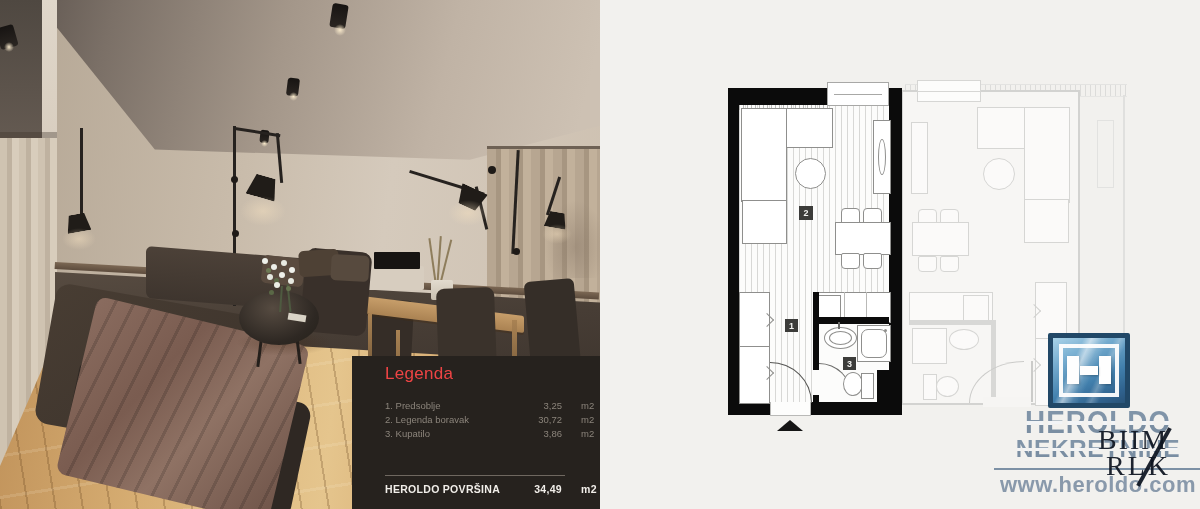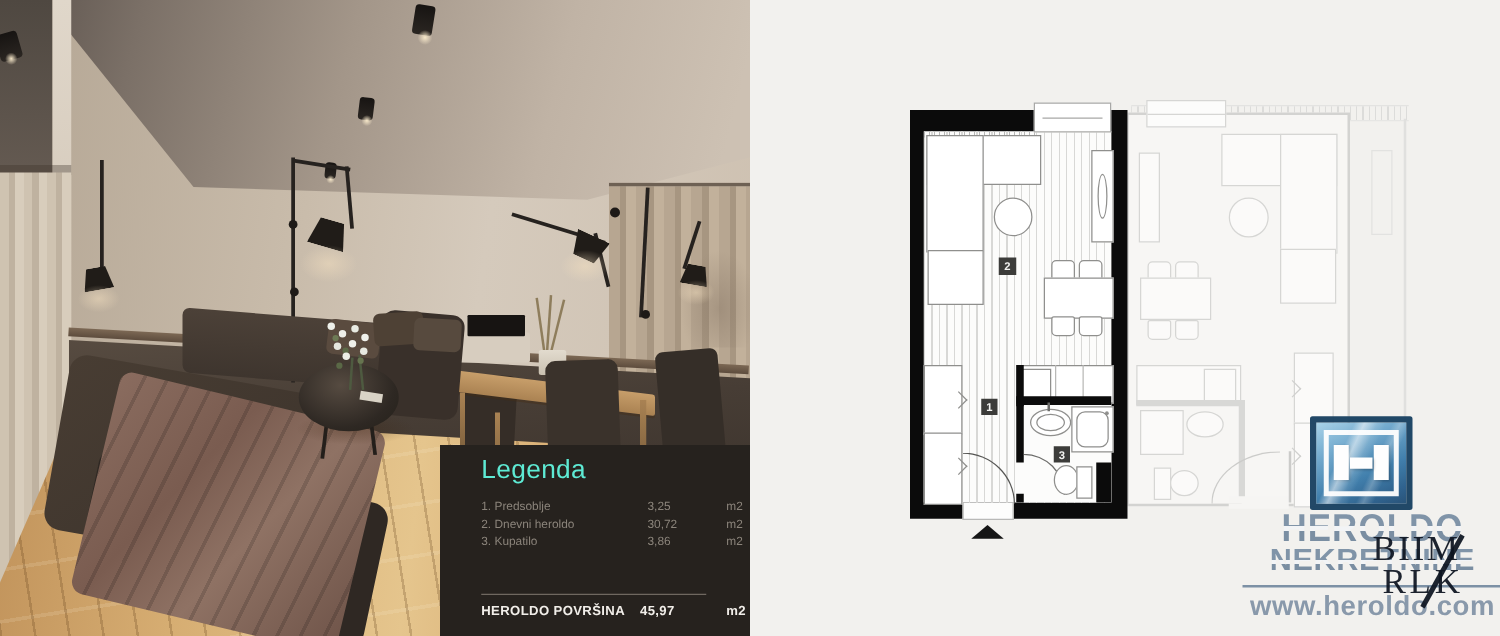--- a/index.html
+++ b/index.html
@@ -83,24 +83,24 @@
 
   .lampline{background:#26221f;}
   .joint{width:7px;height:7px;border-radius:50%;background:#1e1a17;}
   .shade{background:#201c18;clip-path:polygon(18% 0,82% 0,100% 100%,0 100%);}
   .glow{background:radial-gradient(ellipse,rgba(244,224,192,.5),rgba(244,224,192,0) 70%);}
   .spot{background:linear-gradient(180deg,#171412,#2b2622);border-radius:3px;}
   .spotglow{border-radius:50%;background:radial-gradient(circle,#f6e7c9 0%,rgba(246,231,201,0) 70%);}
 
   
   .legend{left:352px;top:356px;width:248px;height:153px;background:#26221e;z-index:5;color:#fff;}
-  .lg-title{position:absolute;left:33px;top:8px;font-size:21px;color:#5eead4;letter-spacing:.3px;}
+  .lg-title{position:absolute;left:33px;top:8px;font-size:17px;color:#ef4444;letter-spacing:.3px;}
   .lg-row{position:absolute;left:33px;width:200px;height:14px;font-size:9.5px;color:#8b847b;}
   .lg-name{position:absolute;left:0;top:0;}
-  .lg-area{position:absolute;left:133px;width:44px;top:0;}
+  .lg-area{position:absolute;left:133px;width:44px;text-align:right;top:0;}
   .lg-unit{position:absolute;left:196px;top:0;}
   .lg-div{position:absolute;left:33px;top:119px;width:180px;border-top:1px solid #6f6860;}
   .lg-total{position:absolute;left:33px;top:127px;width:200px;height:16px;font-size:10.5px;font-weight:bold;color:#f1eee9;letter-spacing:.3px;}
   .lg-total .lg-area{left:127px;width:50px;font-size:10.5px;}
   .lg-total .lg-unit{left:196px;font-size:10.5px;}
 
   
   .plan{left:600px;top:0;width:600px;height:509px;background:#f2f1ee;overflow:hidden;}
   .ghost-hatch{left:305px;top:84px;width:222px;height:11px;border-top:1px solid #e3e3e1;border-bottom:1px solid #e6e6e4;
     background:repeating-linear-gradient(90deg,#dcdcda 0 1px,transparent 1px 5px);}
@@ -244,33 +244,33 @@
     <div class="abs flowers"></div>
 
     <div class="abs legend">
       <div class="lg-title">Legenda</div>
       <div class="lg-row" style="top:44px;">
         <span class="lg-name"><span>1.</span> <span>Predsoblje</span></span>
         <span class="lg-area">3,25</span>
         <span class="lg-unit">m2</span>
       </div>
       <div class="lg-row" style="top:58px;">
-        <span class="lg-name"><span>2.</span> <span>Dnevni heroldo</span></span>
+        <span class="lg-name"><span>2.</span> <span>Legenda boravak</span></span>
         <span class="lg-area">30,72</span>
         <span class="lg-unit">m2</span>
       </div>
       <div class="lg-row" style="top:72px;">
         <span class="lg-name"><span>3.</span> <span>Kupatilo</span></span>
         <span class="lg-area">3,86</span>
         <span class="lg-unit">m2</span>
       </div>
       <div class="lg-div"></div>
       <div class="lg-total">
         <span class="lg-name">HEROLDO POVRŠINA</span>
-        <span class="lg-area">45,97</span>
+        <span class="lg-area">34,49</span>
         <span class="lg-unit">m2</span>
       </div>
     </div>
   </section>
 
   <section class="abs plan">
     <div class="abs ghost-hatch"></div>
     <div class="abs adj-line"></div>
     <div class="abs adj-rect"></div>
 

